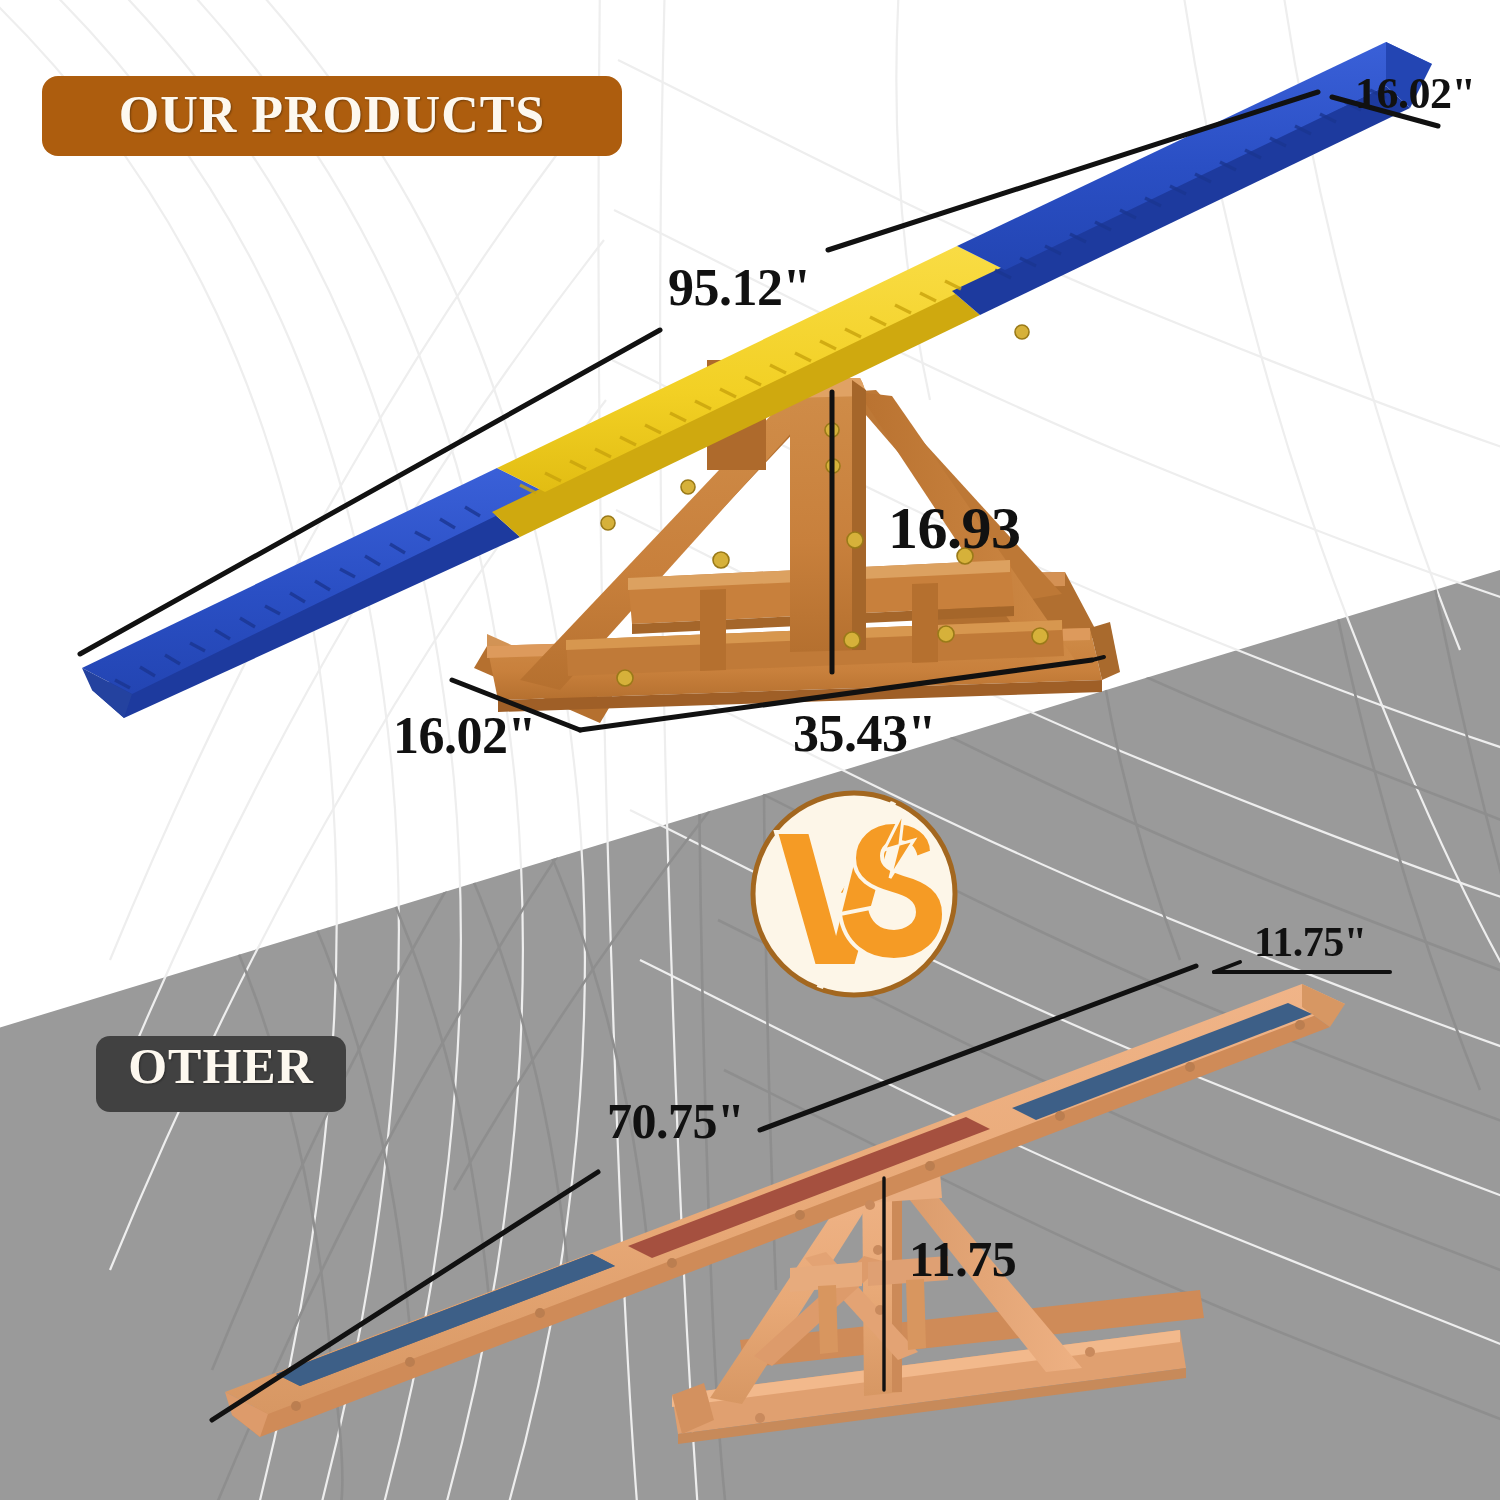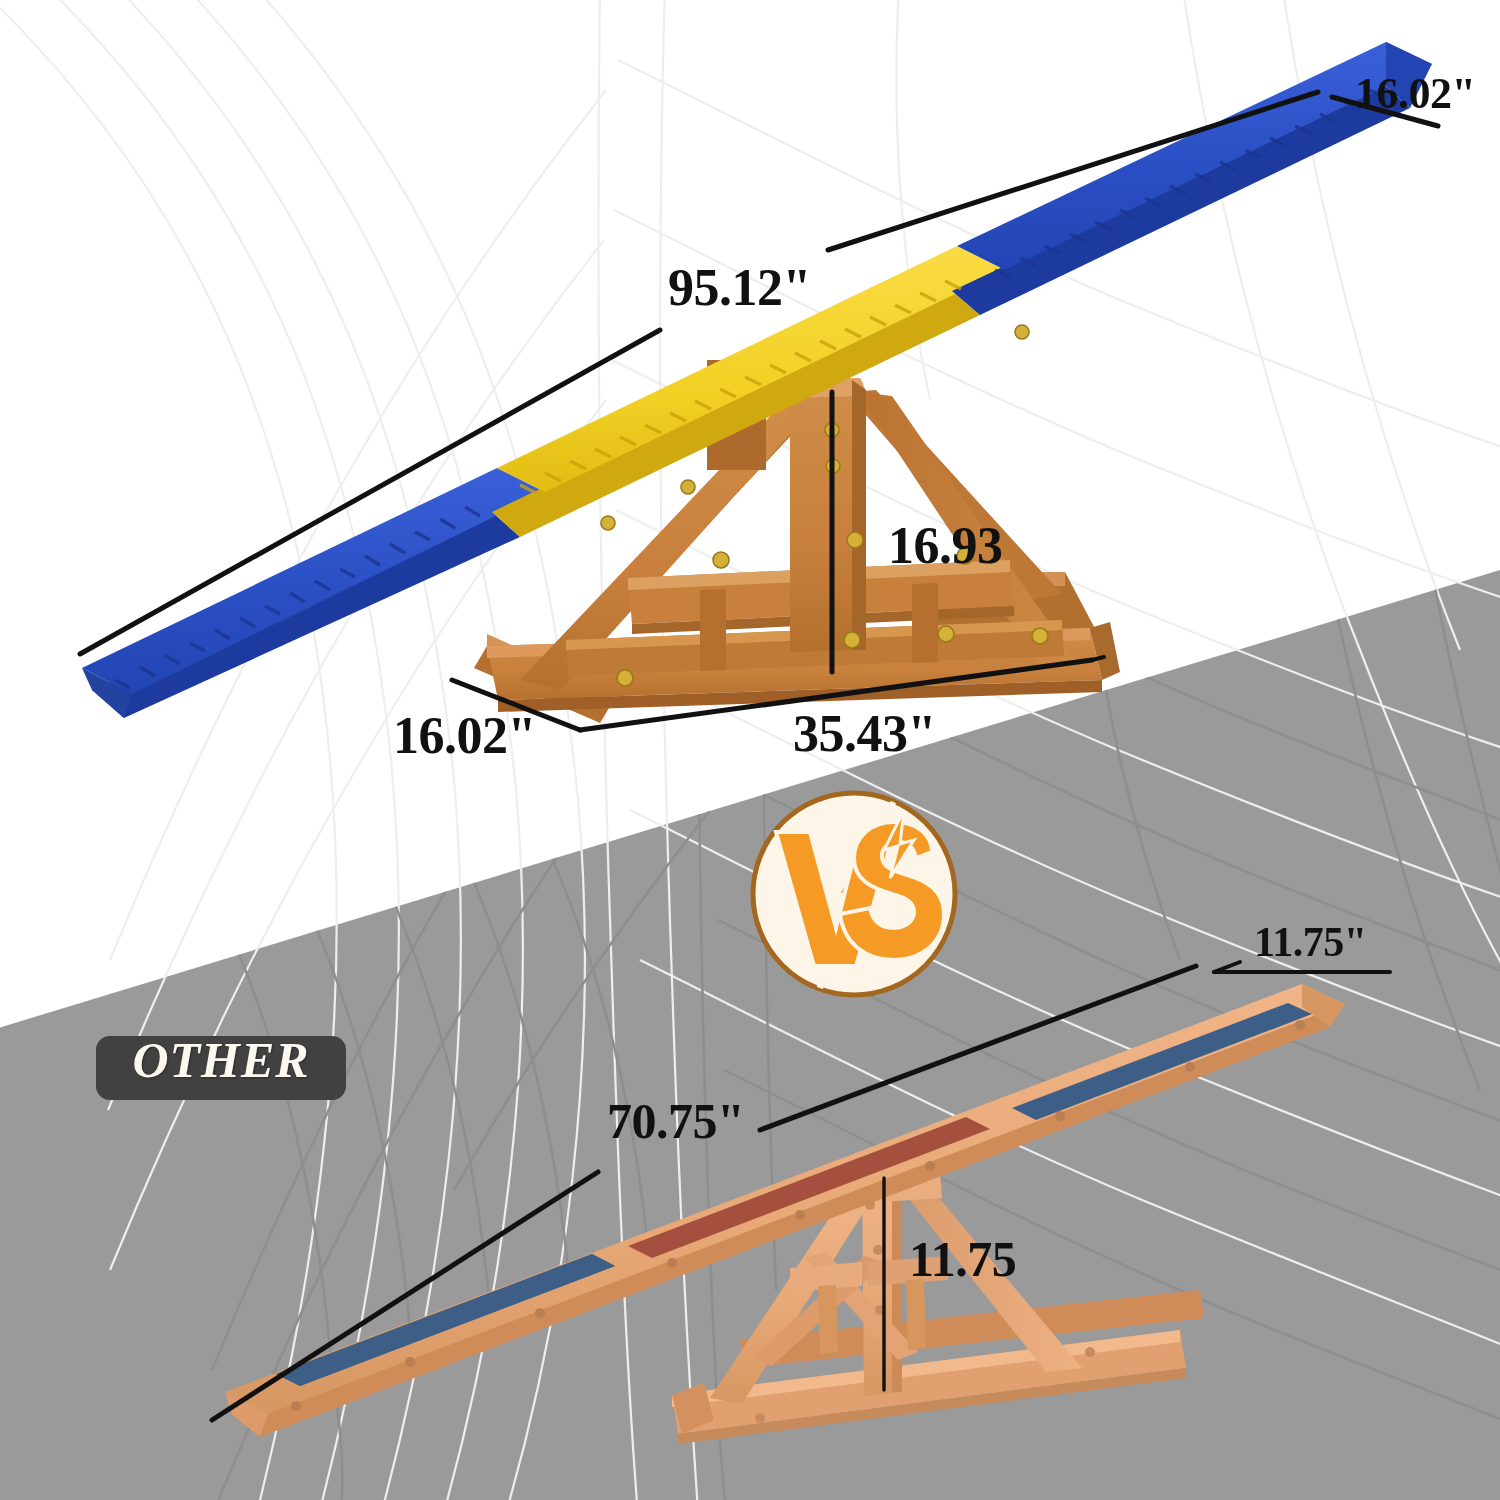--- a/index.html
+++ b/index.html
@@ -40,40 +40,39 @@
     box-sizing:border-box;
   }
   #badge-products{
     left:42px;top:76px;width:580px;height:80px;
     background:#ad5d0e;
     border-radius:16px;
     font-size:52px;
     padding-bottom:4px;
   }
   #badge-other{
-    left:96px;top:1036px;width:250px;height:64px;
+    left:96px;top:1036px;width:250px;height:76px;
     background:#414141;
     border-radius:14px;
     font-size:50px;
     padding-bottom:17px;
-    font-style:italic;
   }
 
   
   .dim{
     position:absolute;z-index:28;
     font-family:"Liberation Serif", serif;
     font-weight:bold;
     color:#111111;
     white-space:nowrap;
     letter-spacing:-0.5px;
   }
   #dim-len-top   {left:668px; top:258px; font-size:52px;}
   #dim-w-topright{left:1355px;top:68px;  font-size:44px;}
-  #dim-h-top     {left:888px; top:516px; font-size:52px;}
+  #dim-h-top     {left:888px; top:494px; font-size:60px;}
   #dim-w-bottom  {left:393px; top:706px; font-size:52px;}
   #dim-depth-top {left:793px; top:704px; font-size:52px;}
   #dim-len-bot   {left:607px; top:1092px;font-size:50px;}
   #dim-w-botright{left:1254px;top:918px; font-size:42px;}
   #dim-h-bot     {left:909px; top:1230px;font-size:50px;text-align:center;}
 
   
   .leaders{position:absolute;inset:0;z-index:27;pointer-events:none;}
   .leaders svg{width:100%;height:100%;display:block;}
 
@@ -405,20 +404,21 @@
         <line x1="760" y1="1130" x2="1196" y2="966"></line>
 
         <line x1="1214" y1="972" x2="1390" y2="972" stroke-width="4"></line>
         <line x1="1214" y1="972" x2="1240" y2="962" stroke-width="4"></line>
 
         <line x1="884" y1="1178" x2="884" y2="1390" stroke-width="3.4"></line>
       </g>
     </svg>
   </div>
 
+  <div class="badge" id="badge-products">OUR PRODUCTS</div>
 
   <div class="badge" id="badge-other">OTHER</div>
 
   <div class="dim" id="dim-len-top">95.12"</div>
 
   <div class="dim" id="dim-w-topright">16.02"</div>
 
   <div class="dim" id="dim-h-top">16.93</div>
 
   <div class="dim" id="dim-w-bottom">16.02"</div>

